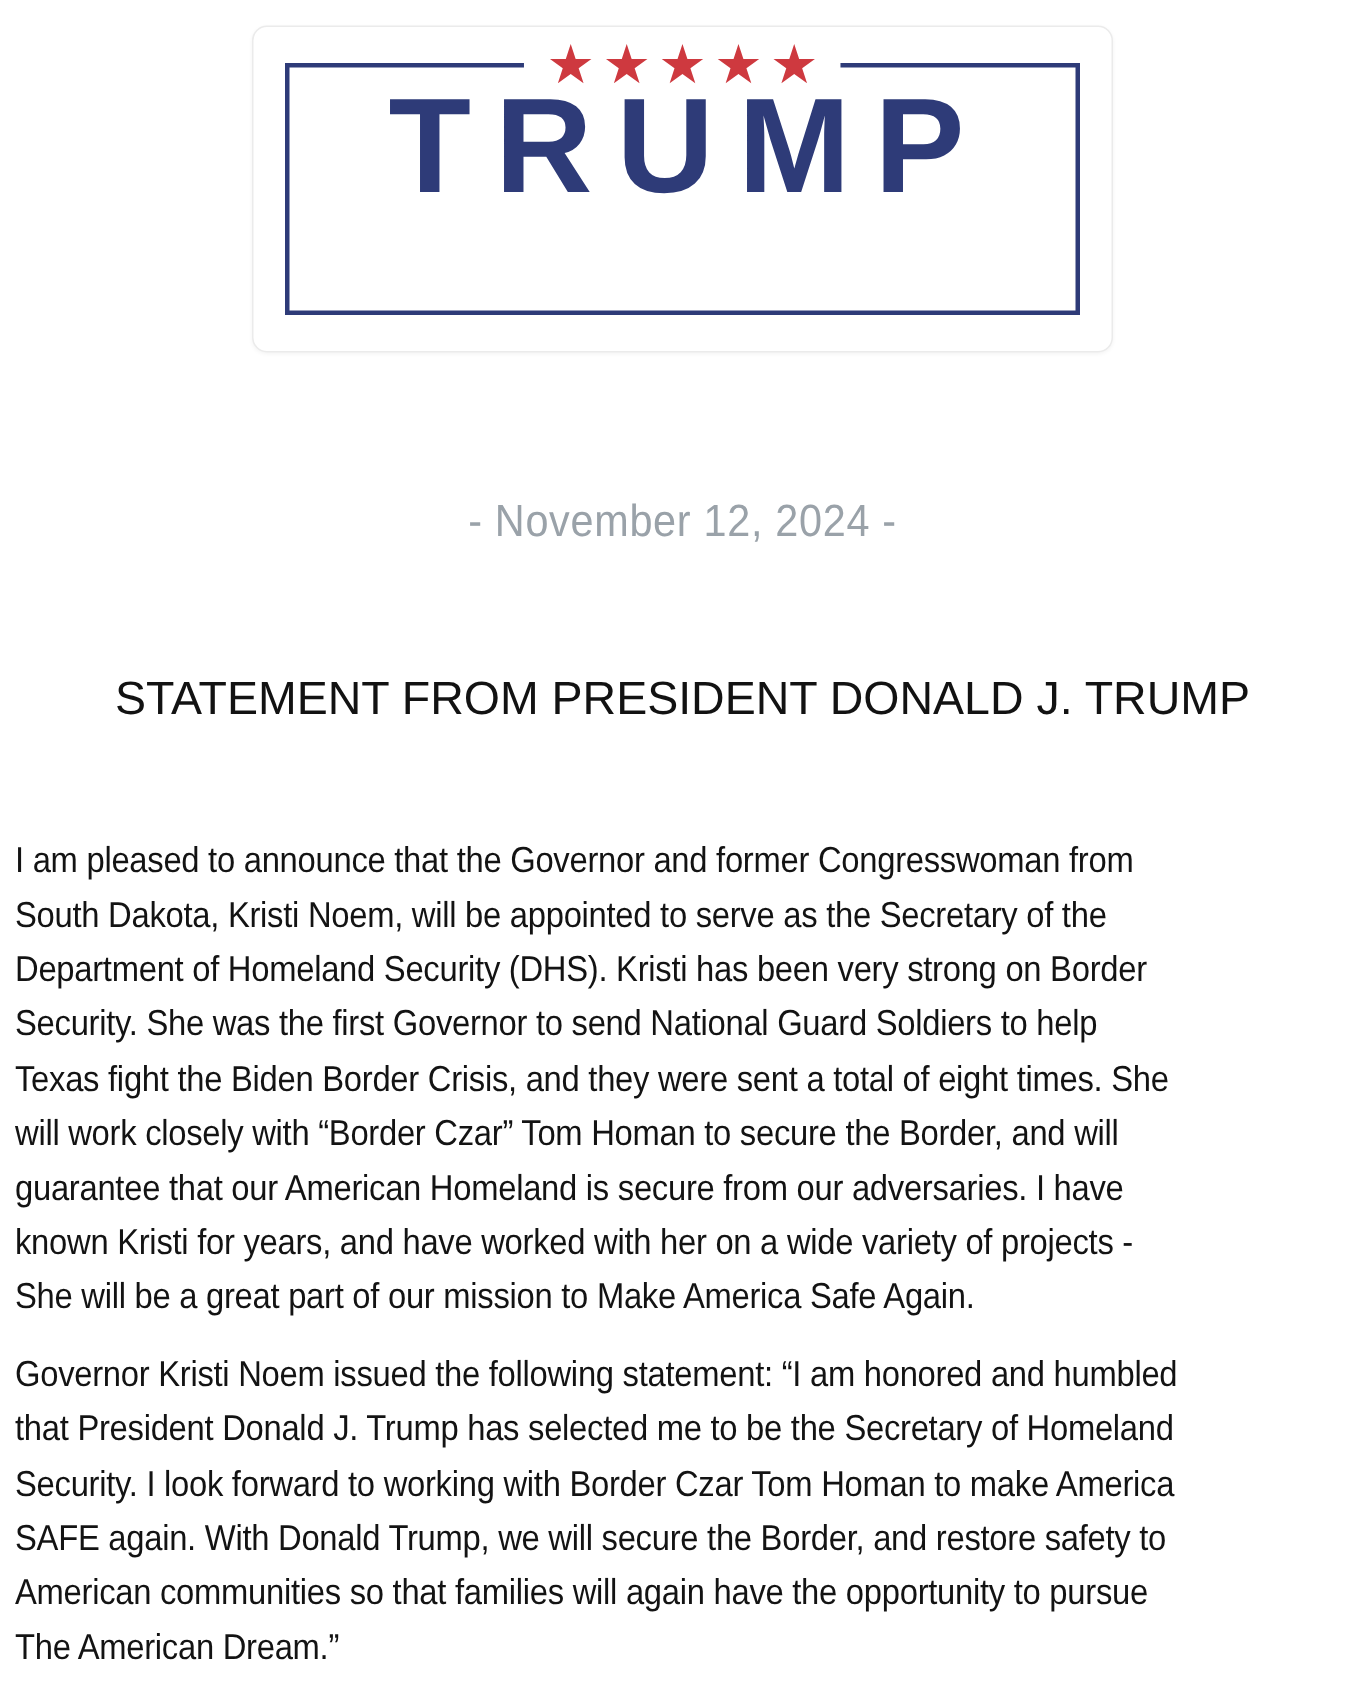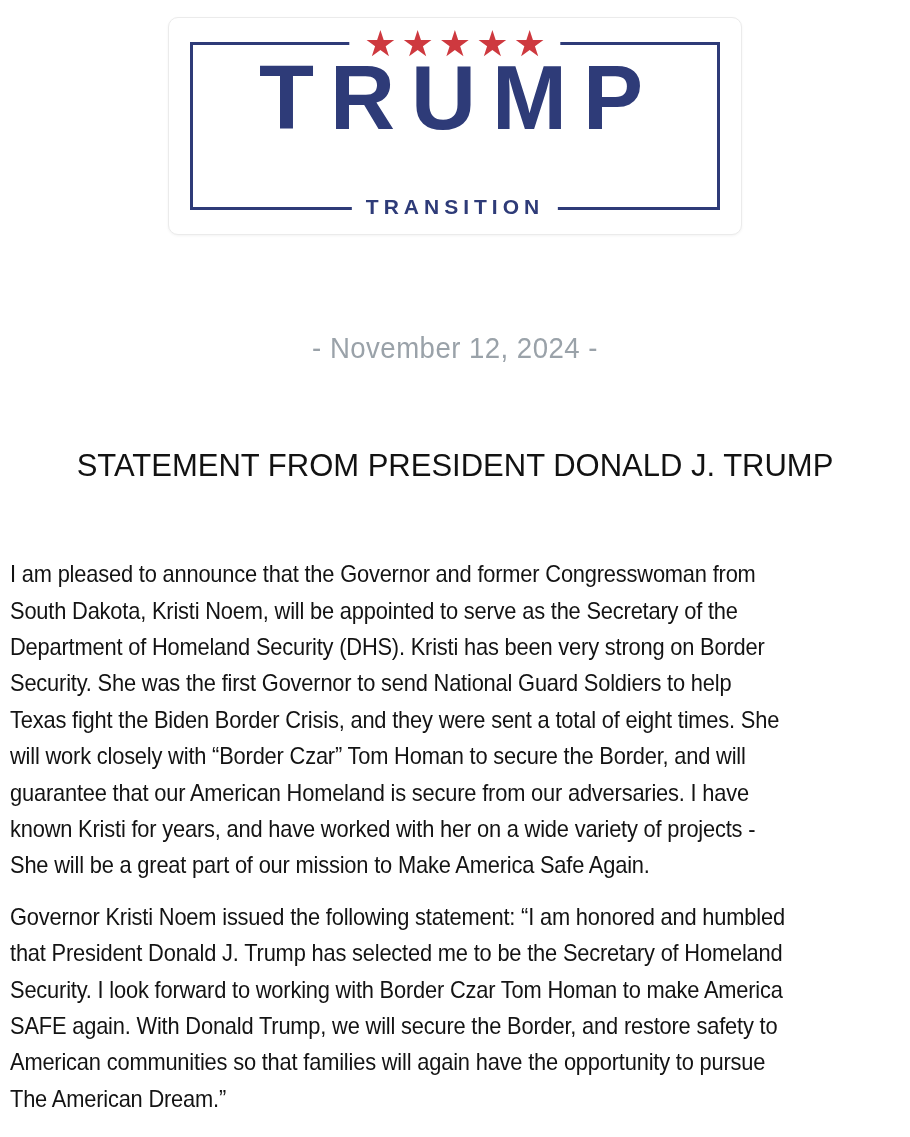--- a/index.html
+++ b/index.html
@@ -135,21 +135,20 @@
 </style>
 </head>
 <body>
 
 <div class="page">
 
   <div class="logo-card">
     <div class="logo-frame">
       <div class="logo-stars">★★★★★</div>
       <div class="logo-trump">TRUMP</div>
-      <div class="logo-transition">TRANSITION</div>
     </div>
   </div>
 
   <div class="dateline">- November 12, 2024 -</div>
 
   <h1 class="headline">STATEMENT FROM PRESIDENT DONALD J. TRUMP</h1>
 
   <div class="body-copy">
     <p class="para">I am pleased to announce that the Governor and former Congresswoman from
 South Dakota, Kristi Noem, will be appointed to serve as the Secretary of the

